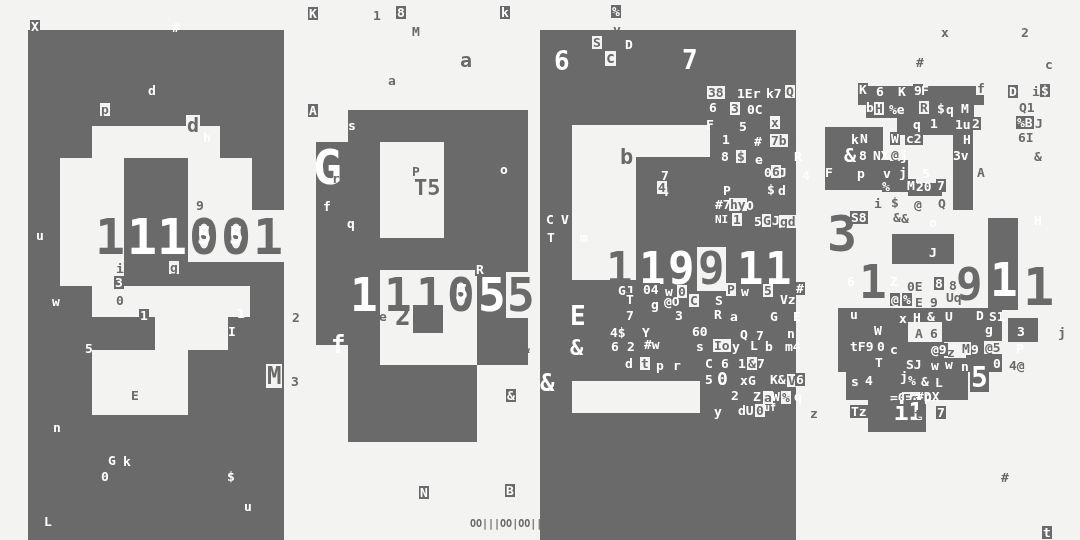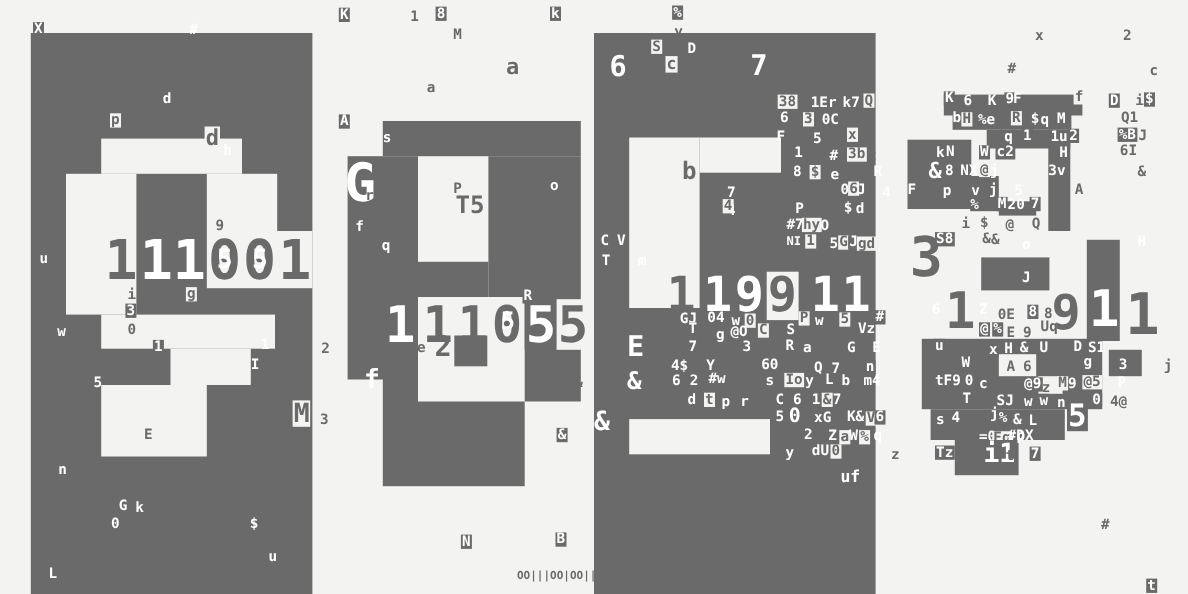--- a/index.html
+++ b/index.html
@@ -170,21 +170,21 @@
     <span class="ch st-cd" style="left: 785px; top: 85px; font-size: 13px;">Q</span>
     <span class="ch st-w" style="left: 709px; top: 101px; font-size: 13px;">6</span>
     <span class="ch st-cd" style="left: 730px; top: 102px; font-size: 13px;">3</span>
     <span class="ch st-w" style="left: 747px; top: 103px; font-size: 13px;">0C</span>
     <span class="ch st-w" style="left: 706px; top: 118px; font-size: 13px;">F</span>
     <span class="ch st-w" style="left: 739px; top: 120px; font-size: 13px;">5</span>
     <span class="ch st-cd" style="left: 770px; top: 116px; font-size: 13px;">x</span>
     <span class="ch st-cw" style="left: 721px; top: 133px; font-size: 13px;">1</span>
     <span class="ch st-w" style="left: 721px; top: 150px; font-size: 13px;">8</span>
     <span class="ch st-w" style="left: 754px; top: 135px; font-size: 13px;">#</span>
-    <span class="ch st-cd" style="left: 770px; top: 134px; font-size: 13px;">3b</span>
+    <span class="ch st-cd" style="left: 770px; top: 134px; font-size: 13px;">7b</span>
     <span class="ch st-d" style="left: 789px; top: 135px; font-size: 13px;">2</span>
     <span class="ch st-cd" style="left: 736px; top: 150px; font-size: 13px;">$</span>
     <span class="ch st-w" style="left: 755px; top: 153px; font-size: 13px;">e</span>
     <span class="ch st-w" style="left: 794px; top: 150px; font-size: 13px;">R</span>
     <span class="ch st-w" style="left: 764px; top: 166px; font-size: 13px;">0</span>
     <span class="ch st-cd" style="left: 771px; top: 165px; font-size: 13px;">6</span>
     <span class="ch st-w" style="left: 779px; top: 166px; font-size: 13px;">J</span>
     <span class="ch st-w" style="left: 802px; top: 169px; font-size: 13px;">4</span>
     <span class="ch st-w" style="left: 767px; top: 183px; font-size: 13px;">$</span>
     <span class="ch st-w" style="left: 778px; top: 184px; font-size: 13px;">d</span>
@@ -259,21 +259,21 @@
     <span class="ch st-cw" style="left: 795px; top: 373px; font-size: 13px;">6</span>
     <span class="ch st-cw" style="left: 730px; top: 389px; font-size: 13px;">2</span>
     <span class="ch st-w" style="left: 753px; top: 390px; font-size: 13px;">Z</span>
     <span class="ch st-cd" style="left: 763px; top: 391px; font-size: 13px;">a</span>
     <span class="ch st-w" style="left: 772px; top: 390px; font-size: 13px;">W</span>
     <span class="ch st-cd" style="left: 781px; top: 391px; font-size: 13px;">%</span>
     <span class="ch st-w" style="left: 794px; top: 390px; font-size: 13px;">q</span>
     <span class="ch st-w" style="left: 714px; top: 405px; font-size: 13px;">y</span>
     <span class="ch st-w" style="left: 738px; top: 404px; font-size: 13px;">dU</span>
     <span class="ch st-cd" style="left: 755px; top: 404px; font-size: 13px;">0</span>
-    <span class="ch st-w" style="left: 764px; top: 426px; font-size: 15px;">uf</span>
+    <span class="ch st-w" style="left: 764px; top: 403px; font-size: 10px;">uf</span>
     <span class="ch st-cw" style="left: 858px; top: 83px; font-size: 13px;">K</span>
     <span class="ch st-w" style="left: 876px; top: 85px; font-size: 13px;">6</span>
     <span class="ch st-w" style="left: 898px; top: 85px; font-size: 13px;">K</span>
     <span class="ch st-cw" style="left: 913px; top: 84px; font-size: 13px;">9</span>
     <span class="ch st-w" style="left: 921px; top: 84px; font-size: 13px;">F</span>
     <span class="ch st-cd" style="left: 976px; top: 82px; font-size: 13px;">f</span>
     <span class="ch st-cw" style="left: 1008px; top: 85px; font-size: 13px;">D</span>
     <span class="ch st-d" style="left: 1032px; top: 85px; font-size: 13px;">i</span>
     <span class="ch st-cw" style="left: 1040px; top: 84px; font-size: 13px;">$</span>
     <span class="ch st-w" style="left: 866px; top: 101px; font-size: 13px;">b</span>

